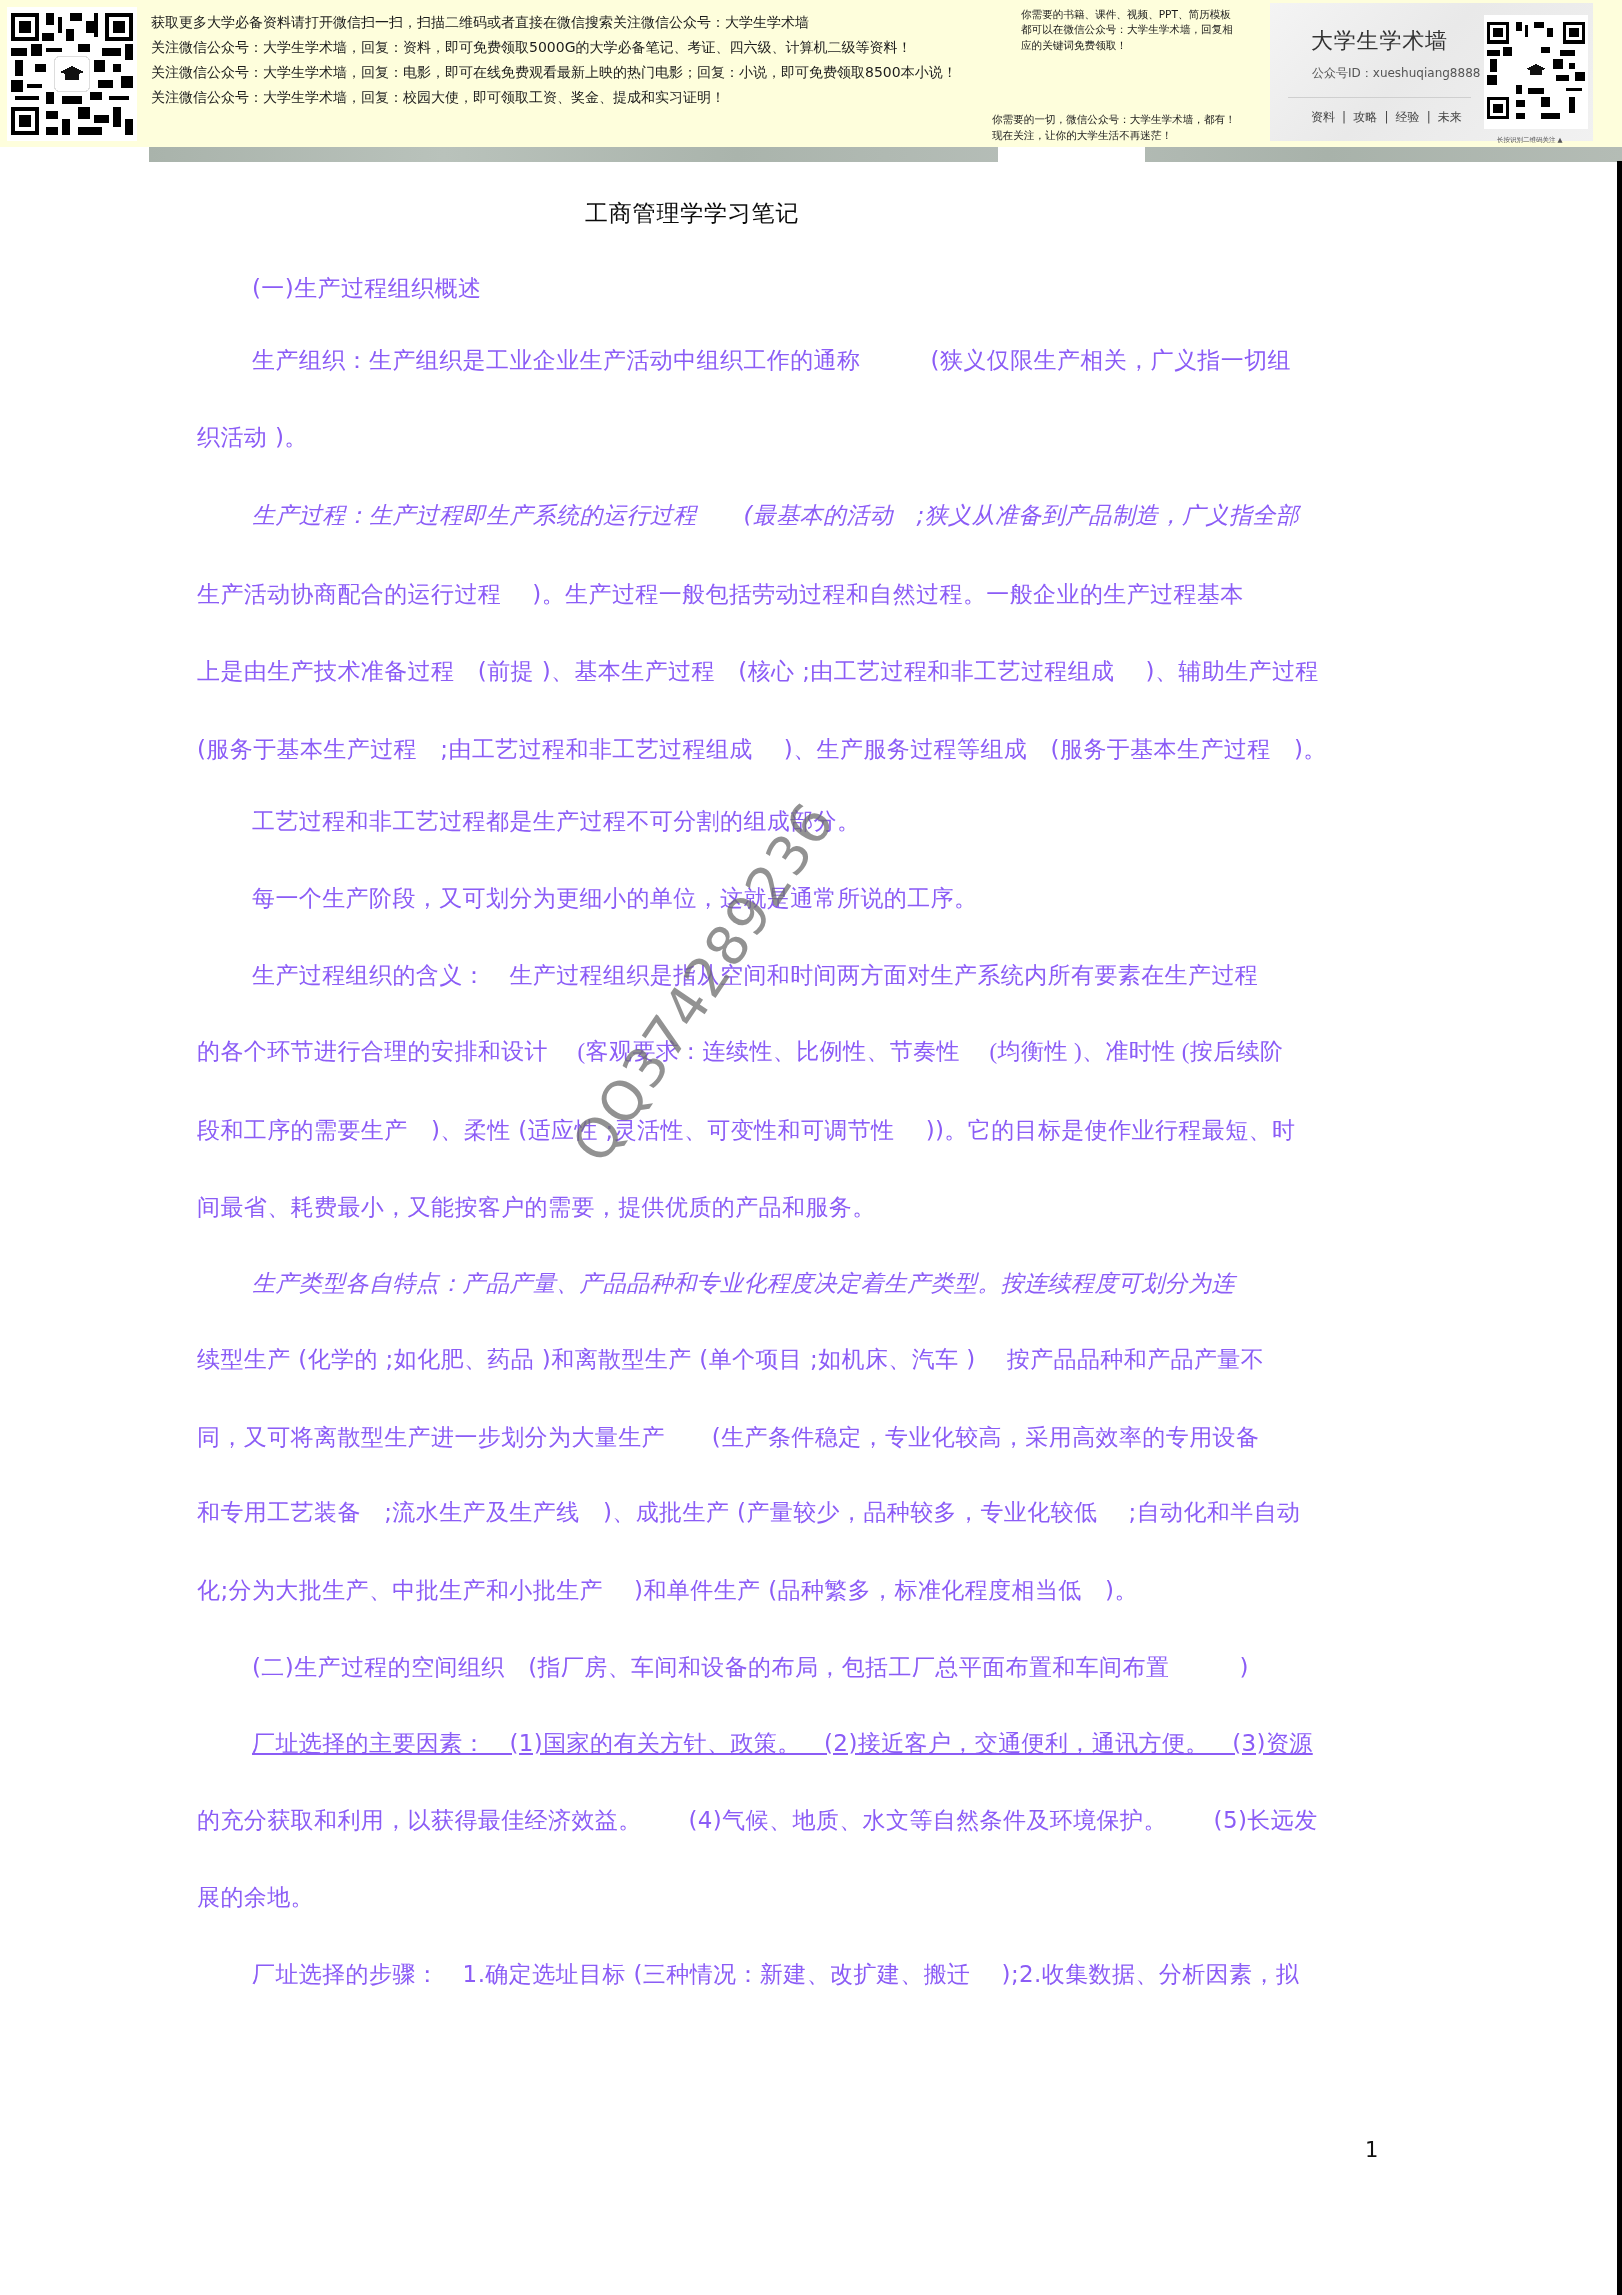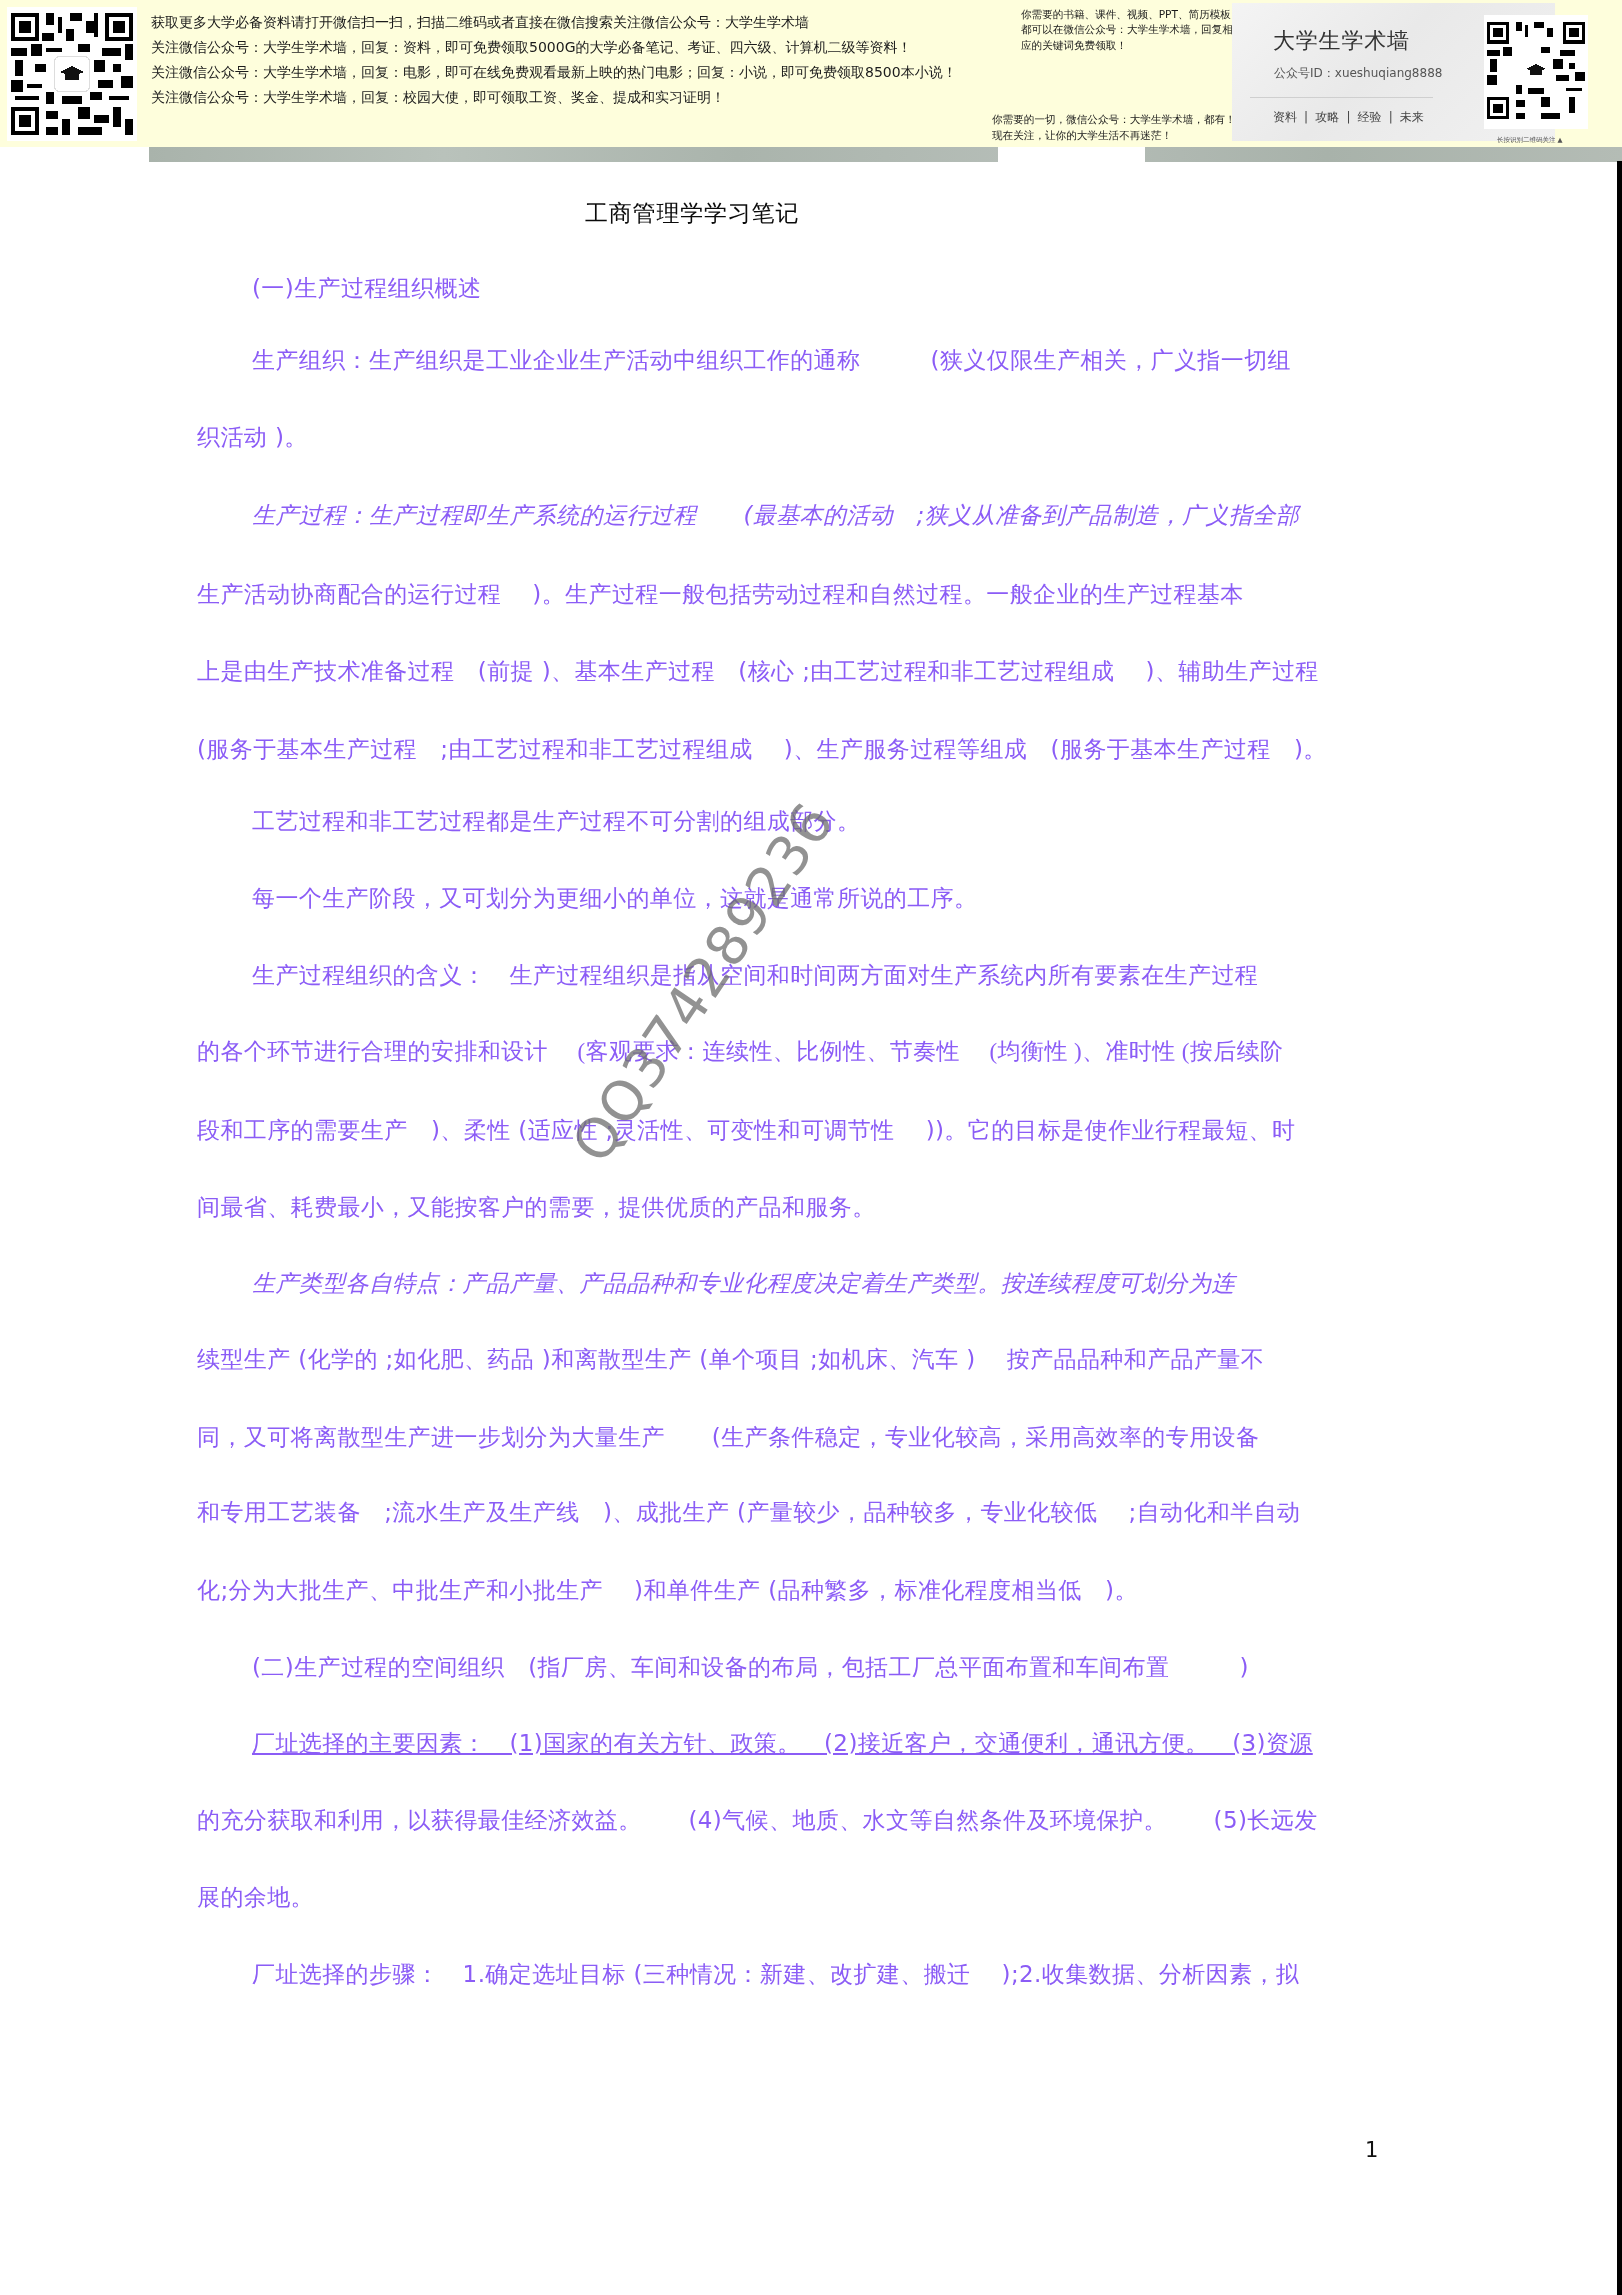--- a/index.html
+++ b/index.html
@@ -67,21 +67,21 @@
       font-size: 10.6px;
       line-height: 15.5px;
       color: #1b1b1b;
       white-space: nowrap;
     }
     .side-note-top { left: 1021px; top: 6.5px; }
     .side-note-bottom { left: 992px; top: 112px; }
 
     .brand-card {
       position: absolute;
-      left: 1232px; top: 3.3px;
+      left: 1270px; top: 3.3px;
       width: 323px;
       height: 138px;
       background: linear-gradient(135deg, #f4f4f4 0%, #e9e9e9 45%, #f1f1f1 100%);
     }
     .brand-title {
       position: absolute;
       left: 41px; top: 23px;
       font-size: 22px;
       color: #333;
       letter-spacing: 0.8px;

